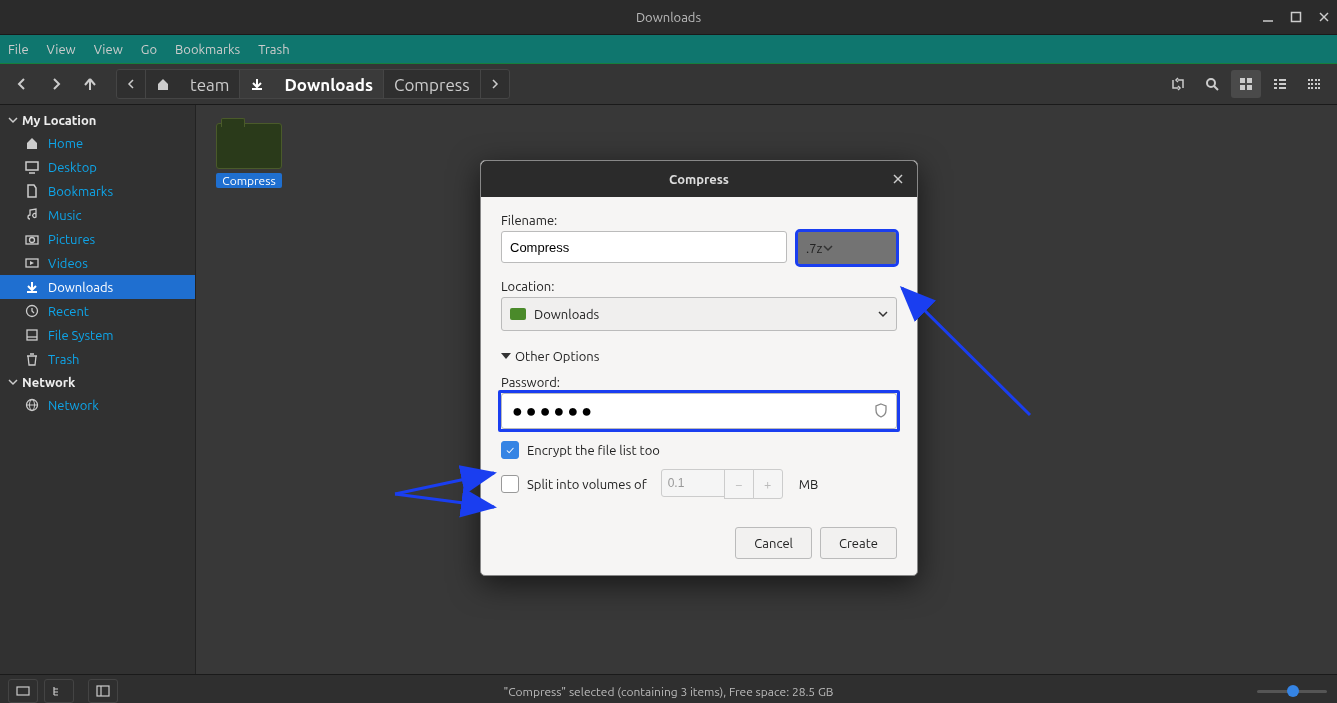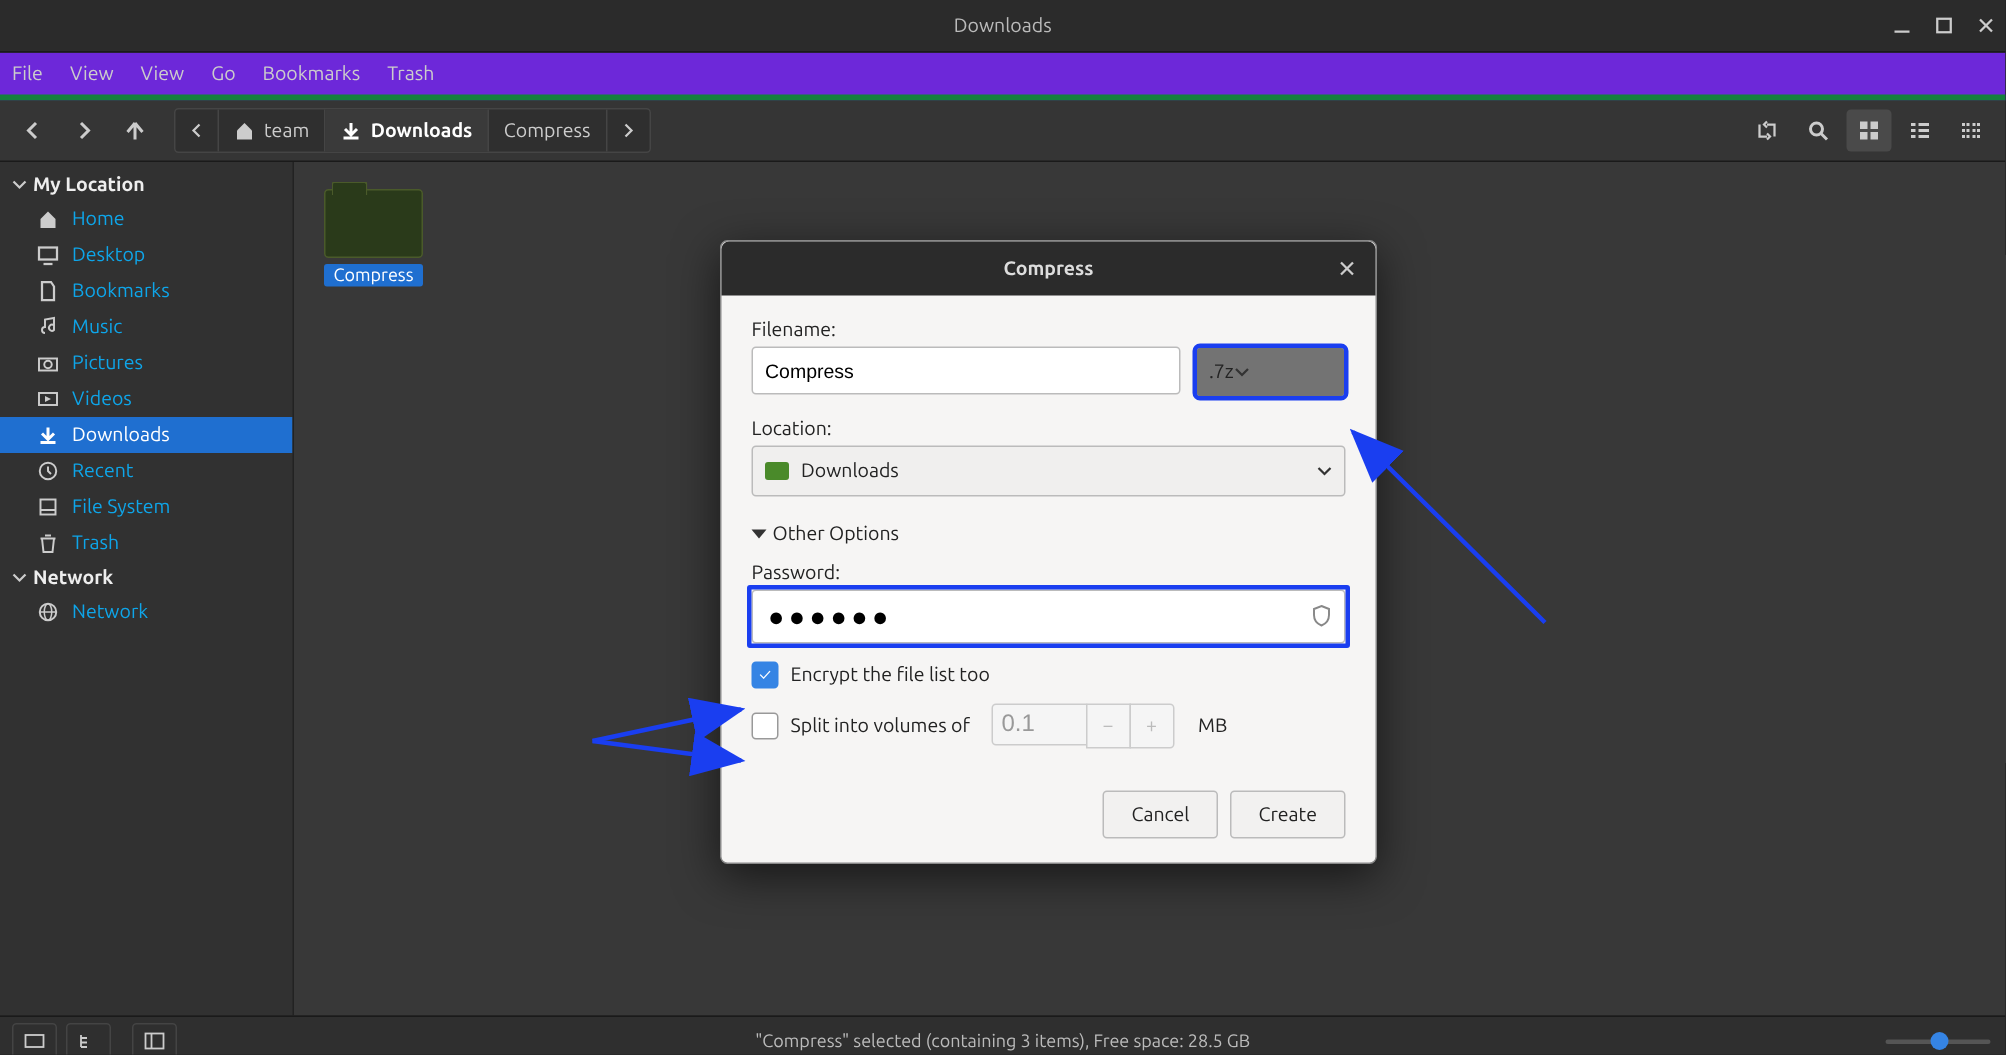--- a/index.html
+++ b/index.html
@@ -1,25 +1,25 @@
 <!DOCTYPE html>
 <html><head>
 <meta charset="utf-8">
 <style>
   html,body{margin:0;padding:0;width:1337px;height:703px;background:#1e1e1e;font-family:"Ubuntu","Noto Sans",sans-serif;font-size:13px;color:#ccc;overflow:hidden;}
   .titlebar{height:34px;background:#2b2b2b;border-bottom:1px solid #1a1a1a;display:flex;align-items:center;justify-content:center;position:relative;}
   .titlebar .title{color:#bbb;font-size:13px;}
   .titlebar .winbtns{position:absolute;right:6px;top:0;height:34px;display:flex;align-items:center;gap:14px;color:#bbb;}
   .winbtn{width:14px;height:14px;display:flex;align-items:center;justify-content:center;cursor:pointer;}
-  .menubar{height:28px;background:#6d28d9;display:flex;align-items:center;padding:0 8px;gap:18px;color:#ccc;font-size:13px;border-bottom:4px solid #15803d;}
+  .menubar{height:28px;background:#0f766e;display:flex;align-items:center;padding:0 8px;gap:18px;color:#ccc;font-size:13px;border-bottom:1px solid #15803d;}
   .menubar span{cursor:pointer;}
   .toolbar{height:40px;background:#353535;display:flex;align-items:center;padding:0 8px;gap:6px;border-bottom:1px solid #1a1a1a;}
   .tbtn{width:28px;height:28px;display:flex;align-items:center;justify-content:center;color:#ccc;border-radius:3px;cursor:pointer;}
   .pathbar{display:flex;align-items:center;margin-left:6px;background:#2f2f2f;border:1px solid #454545;border-radius:3px;height:28px;}
-  .pbtn{height:28px;display:flex;align-items:center;padding:0 10px;color:#ccc;border-right:1px solid #454545;cursor:pointer;gap:6px;font-size:13px;}
+  .pbtn{height:28px;display:flex;align-items:center;padding:0 10px;color:#ccc;border-right:1px solid #454545;cursor:pointer;gap:20px;font-size:17px;}
   .pbtn.active{background:#3a3a3a;color:#fff;font-weight:bold;}
   .pbtn:last-child{border-right:none;}
   .spacer{flex:1;}
   .viewbtns{display:flex;gap:4px;align-items:center;}
   .viewbtn{width:30px;height:28px;display:flex;align-items:center;justify-content:center;color:#ccc;border-radius:3px;cursor:pointer;}
   .viewbtn.active{background:#4a4a4a;}
   .body{display:flex;height:calc(703px - 34px - 28px - 40px - 32px);}
   .sidebar{width:195px;background:#313131;border-right:1px solid #222;padding-top:4px;overflow:hidden;}
   .sb-header{display:flex;align-items:center;gap:4px;padding:4px 8px;color:#eee;font-weight:bold;font-size:13px;cursor:pointer;}
   .sb-item{display:flex;align-items:center;gap:8px;padding:3px 8px 3px 24px;color:#0ea5e9;font-size:13px;cursor:pointer;height:18px;}
@@ -52,21 +52,21 @@
   .loc-icon{width:16px;height:12px;background:#4a8a2a;border-radius:2px;position:relative;}
   .dlg-expand{display:flex;align-items:center;gap:4px;margin-bottom:12px;cursor:pointer;}
   .dlg-expand .tri{width:0;height:0;border-left:5px solid transparent;border-right:5px solid transparent;border-top:6px solid #333;}
   .pwd-wrap{position:relative;margin-bottom:12px;}
   .pwd-input{width:100%;height:36px;border:1px solid #bbb;border-radius:3px;background:#fff;padding:0 30px 0 10px;font-size:18px;letter-spacing:3px;box-sizing:border-box;}
   .pwd-wrap .hlbox{position:absolute;inset:-3px;border:3px solid #1a3ef0;pointer-events:none;border-radius:2px;}
   .shield{position:absolute;right:8px;top:9px;color:#888;}
   .chk-row{display:flex;align-items:center;gap:8px;margin-bottom:10px;font-size:13px;}
   .chk{width:16px;height:16px;border:1px solid #999;border-radius:3px;background:#fff;display:flex;align-items:center;justify-content:center;cursor:pointer;}
   .chk.checked{background:#3584e4;border-color:#3584e4;color:#fff;font-size:11px;}
-  .vol-input{width:50px;height:26px;border:1px solid #ccc;border-radius:3px 0 0 3px;background:#f5f5f5;color:#999;padding:0 6px;font-size:16px;}
+  .vol-input{width:50px;height:26px;border:1px solid #ccc;border-radius:3px 0 0 3px;background:#f5f5f5;color:#999;padding:0 6px;font-size:12px;}
   .vol-btn{width:28px;height:28px;border:1px solid #ccc;background:#f5f5f5;display:flex;align-items:center;justify-content:center;color:#bbb;cursor:pointer;margin-left:-1px;}
   .dlg-actions{display:flex;justify-content:flex-end;gap:8px;padding:8px 20px 16px 20px;text-align:right;}
   .dlg-btn{height:30px;padding:0 18px;border:1px solid #bbb;border-radius:3px;background:#f2f1f0;cursor:pointer;font-size:13px;display:flex;align-items:center;}
 
   
   .arrow{position:absolute;pointer-events:none;}
   svg{overflow:visible;}
 </style>
 </head>
 <body>

